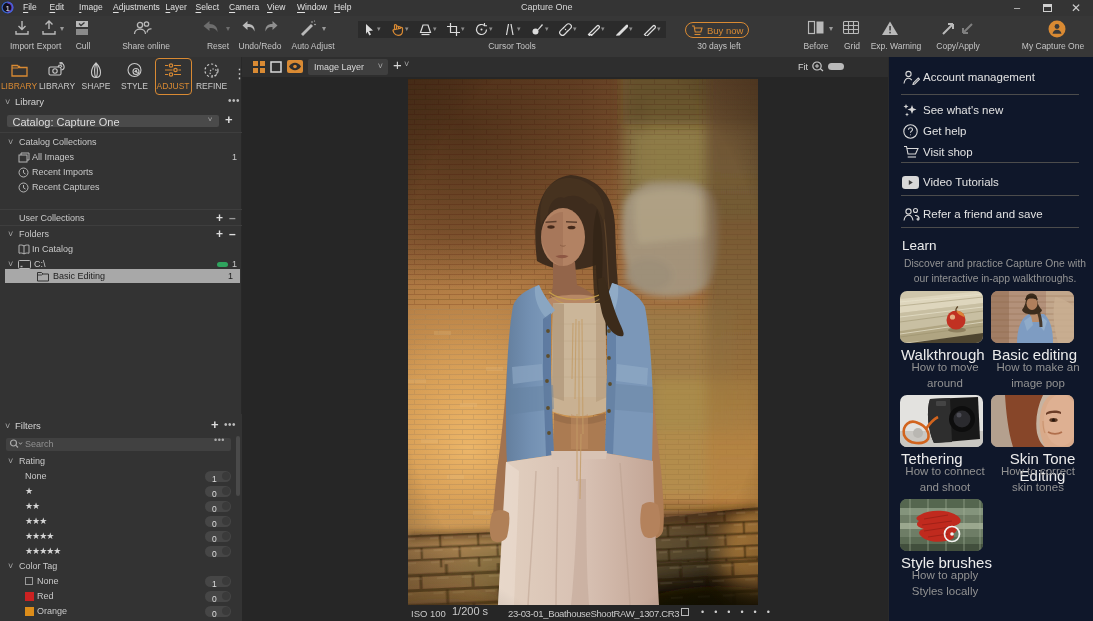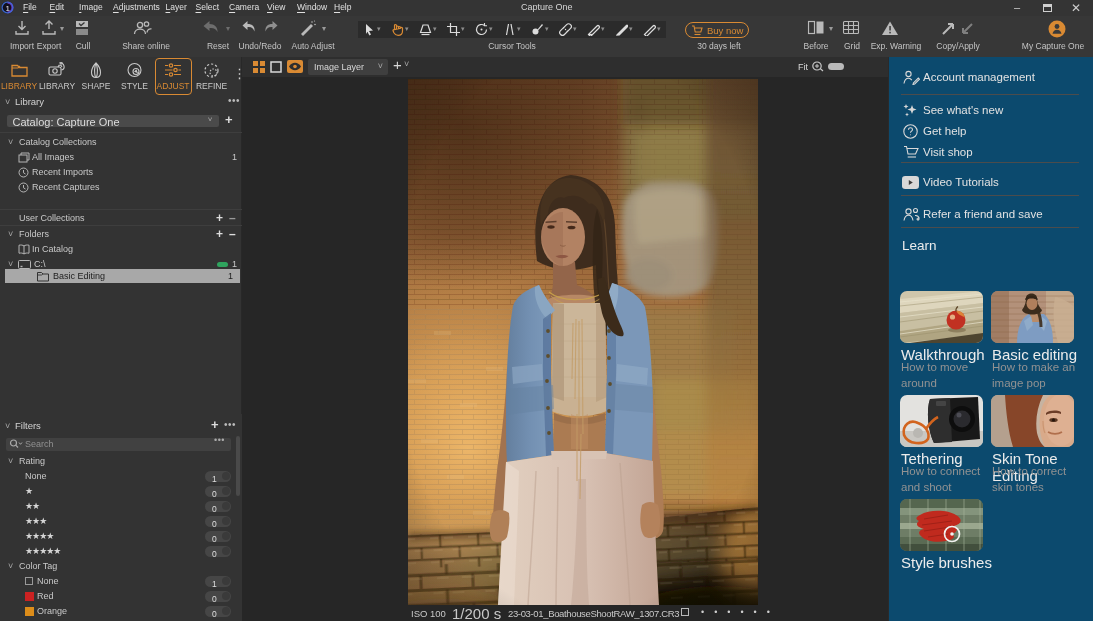--- a/index.html
+++ b/index.html
@@ -17,21 +17,21 @@
 
 
 #toolbar { position:absolute; left:0; top:16px; width:1093px; height:41px; background:#373737; }
 .tbl { position:absolute; font-size:8.5px; color:#c4c4c4; text-align:center; transform:translateX(-50%); top:25px; white-space:nowrap; }
 .tbi { position:absolute; top:4px; transform:translateX(-50%); }
 #cursorstrip { position:absolute; left:358px; top:5px; width:308px; height:17px; background:#2b2b2b; }
 
 
 #leftpanel { position:absolute; left:0; top:57px; width:242px; height:564px; background:#333333; border-right:1px solid #282828; }
 #centerarea { position:absolute; left:242px; top:57px; width:646px; height:564px; background:#262626; }
-#rightpanel { position:absolute; left:888px; top:57px; width:205px; height:564px; background:#0c4a6e; border-left:1px solid #2a2a2a; }
+#rightpanel { position:absolute; left:888px; top:57px; width:205px; height:564px; background:#0f172a; border-left:1px solid #2a2a2a;text-align:center; }
 
 
 .tab { position:absolute; top:3px; width:38px; text-align:center; font-size:8.5px; color:#c9c9c9; letter-spacing:-0.1px; }
 .tab .ticon { height:20px; display:flex; align-items:center; justify-content:center; }
 .tab .tlab { margin-top:1px; letter-spacing:0; }
 
 
 .trow { position:absolute; left:0; width:242px; height:15px; font-size:9px; color:#c9c9c9; line-height:15px; }
 .sect { font-size:11.5px; color:#d2d2d2; }
 .cnt { position:absolute; right:5px; top:0; }
@@ -757,21 +757,21 @@
               <path d="M173 355 L172 420"></path>
         </g>
       </g>
 
       <rect x="0" y="0" width="350" height="526" fill="url(#vign)"></rect>
     </svg>
     </div>
 
     <div class="abs" style="left:0;top:548px;width:646px;height:16px;background:#262626">
       <span class="abs" style="left:169px;top:3px;font-size:9.5px;color:#c9c9c9">ISO 100</span>
-      <span class="abs" style="left:210px;top:0;font-size:15px;color:#c9c9c9">1/200 s</span>
+      <span class="abs" style="left:210px;top:0;font-size:11px;color:#c9c9c9">1/200 s</span>
       <span class="abs" style="left:266px;top:3px;font-size:9.5px;color:#c9c9c9;letter-spacing:-0.35px">23-03-01_BoathouseShootRAW_1307.CR3</span>
       <span class="abs" style="left:439px;top:3px;width:8px;height:8px;border:1px solid #b9b9b9"></span>
       <span class="abs" style="left:459px;top:2px;color:#cfcfcf;font-size:9px;letter-spacing:10px">••••••</span>
     </div>
   </div>
 
   <div id="rightpanel">
     <svg class="abs" style="left:14px;top:13px" width="17" height="15" viewBox="0 0 17 15" fill="none" stroke="#d8d8d8" stroke-width="1.1">
       <circle cx="5.5" cy="4" r="2.6"></circle>
         <path d="M1 13.5c.5-3.4 2.2-5.2 4.5-5.2 1.4 0 2.5.6 3.3 1.8"></path>
@@ -810,20 +810,21 @@
       <circle cx="5.5" cy="4.5" r="2.6"></circle>
         <path d="M1 13.5c.5-3.4 2.2-5.2 4.5-5.2s4 1.8 4.5 5.2"></path>
       <circle cx="12.5" cy="3.5" r="2"></circle>
         <path d="M12 8.5c2-.3 3.6.8 4.3 3"></path>
         <path d="M13.5 12.2h3M15 10.7v3" stroke-width="1.2"></path>
     </svg>
     <span class="rrow" style="left:34px;top:151px">Refer a friend and save</span>
     <div class="rdiv" style="left:12px;top:170px"></div>
 
     <span class="abs" style="left:13px;top:181px;font-size:13.5px;color:#ececec">Learn</span>
+    <div class="abs" style="left:13px;top:199px;width:186px;font-size:10.3px;color:#949494;line-height:15px">Discover and practice Capture One with our interactive in-app walkthroughs.</div>
 
     <div class="thumb" style="left:11px;top:234px"><svg width="83" height="52" viewBox="0 0 83 52">
       <rect width="83" height="52" fill="#cfc6ab"></rect>
       <path d="M0 8 L83 0 L83 12 L0 22 Z" fill="#ded6bd"></path>
       <path d="M0 22 L83 12 L83 28 L0 40 Z" fill="#c8bfa2"></path>
       <path d="M0 40 L83 28 L83 44 L0 52 Z" fill="#b0a582"></path>
       <path d="M10 52 L83 42 L83 52 Z" fill="#4e4530"></path>
       <g stroke="#978d68" stroke-width="0.8" opacity="0.6">
         <path d="M0 15 L83 6"></path>
             <path d="M0 31 L83 20"></path>
@@ -905,15 +906,16 @@
       <g fill="#c02a1e">
         <path d="M20 16 C30 10 48 11 56 16 C63 20 62 25 54 27 C58 29 58 33 52 35 C56 37 54 41 46 42 C36 44 26 42 22 38 C17 34 19 31 24 30 C17 28 15 25 19 22 C15 20 16 18 20 16 Z"></path>
       </g>
       <g stroke="#8a1a12" stroke-width="1" opacity="0.6">
         <path d="M24 20 L48 16 M22 26 L52 22 M24 32 L50 28 M28 38 L48 35" fill="none"></path>
       </g>
       <circle cx="52" cy="35" r="7.5" fill="none" stroke="#f2f2f0" stroke-width="1.7"></circle>
       <circle cx="52" cy="35" r="1.8" fill="#f2f2f0"></circle>
     </svg></div>
     <span class="tlabel" style="left:12px;top:497px">Style brushes</span>
+    <div class="tdesc" style="left:12px;top:511px;width:88px">How to apply Styles locally</div>
   </div>
 
 </div>
 
 </body></html>

